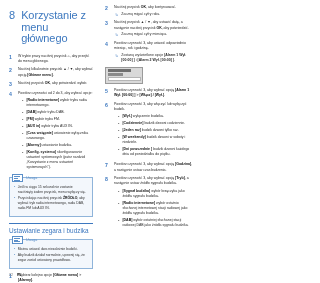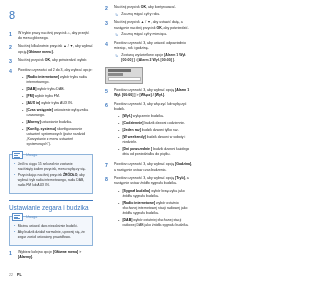--- a/index.html
+++ b/index.html
@@ -219,20 +219,21 @@
 </head>
 <body>
 
 <div class="page">
   <div class="cols">
 
     <div class="col col-left">
 
       <div class="chapter">
         <span class="chapter-num">8</span>
+        <span class="chapter-title">Korzystanie z menu głównego</span>
       </div>
 
       <div class="step">
         <span class="step-num">1</span>
         <span class="step-body">W trybie pracy naciśnij przycisk ⌂, aby przejść do menu głównego.</span>
       </div>
 
       <div class="step">
         <span class="step-num">2</span>
         <span class="step-body">Naciśnij kilkakrotnie przycisk ▲ / ▼, aby wybrać opcję <b>[Główne menu]</b>.</span>

